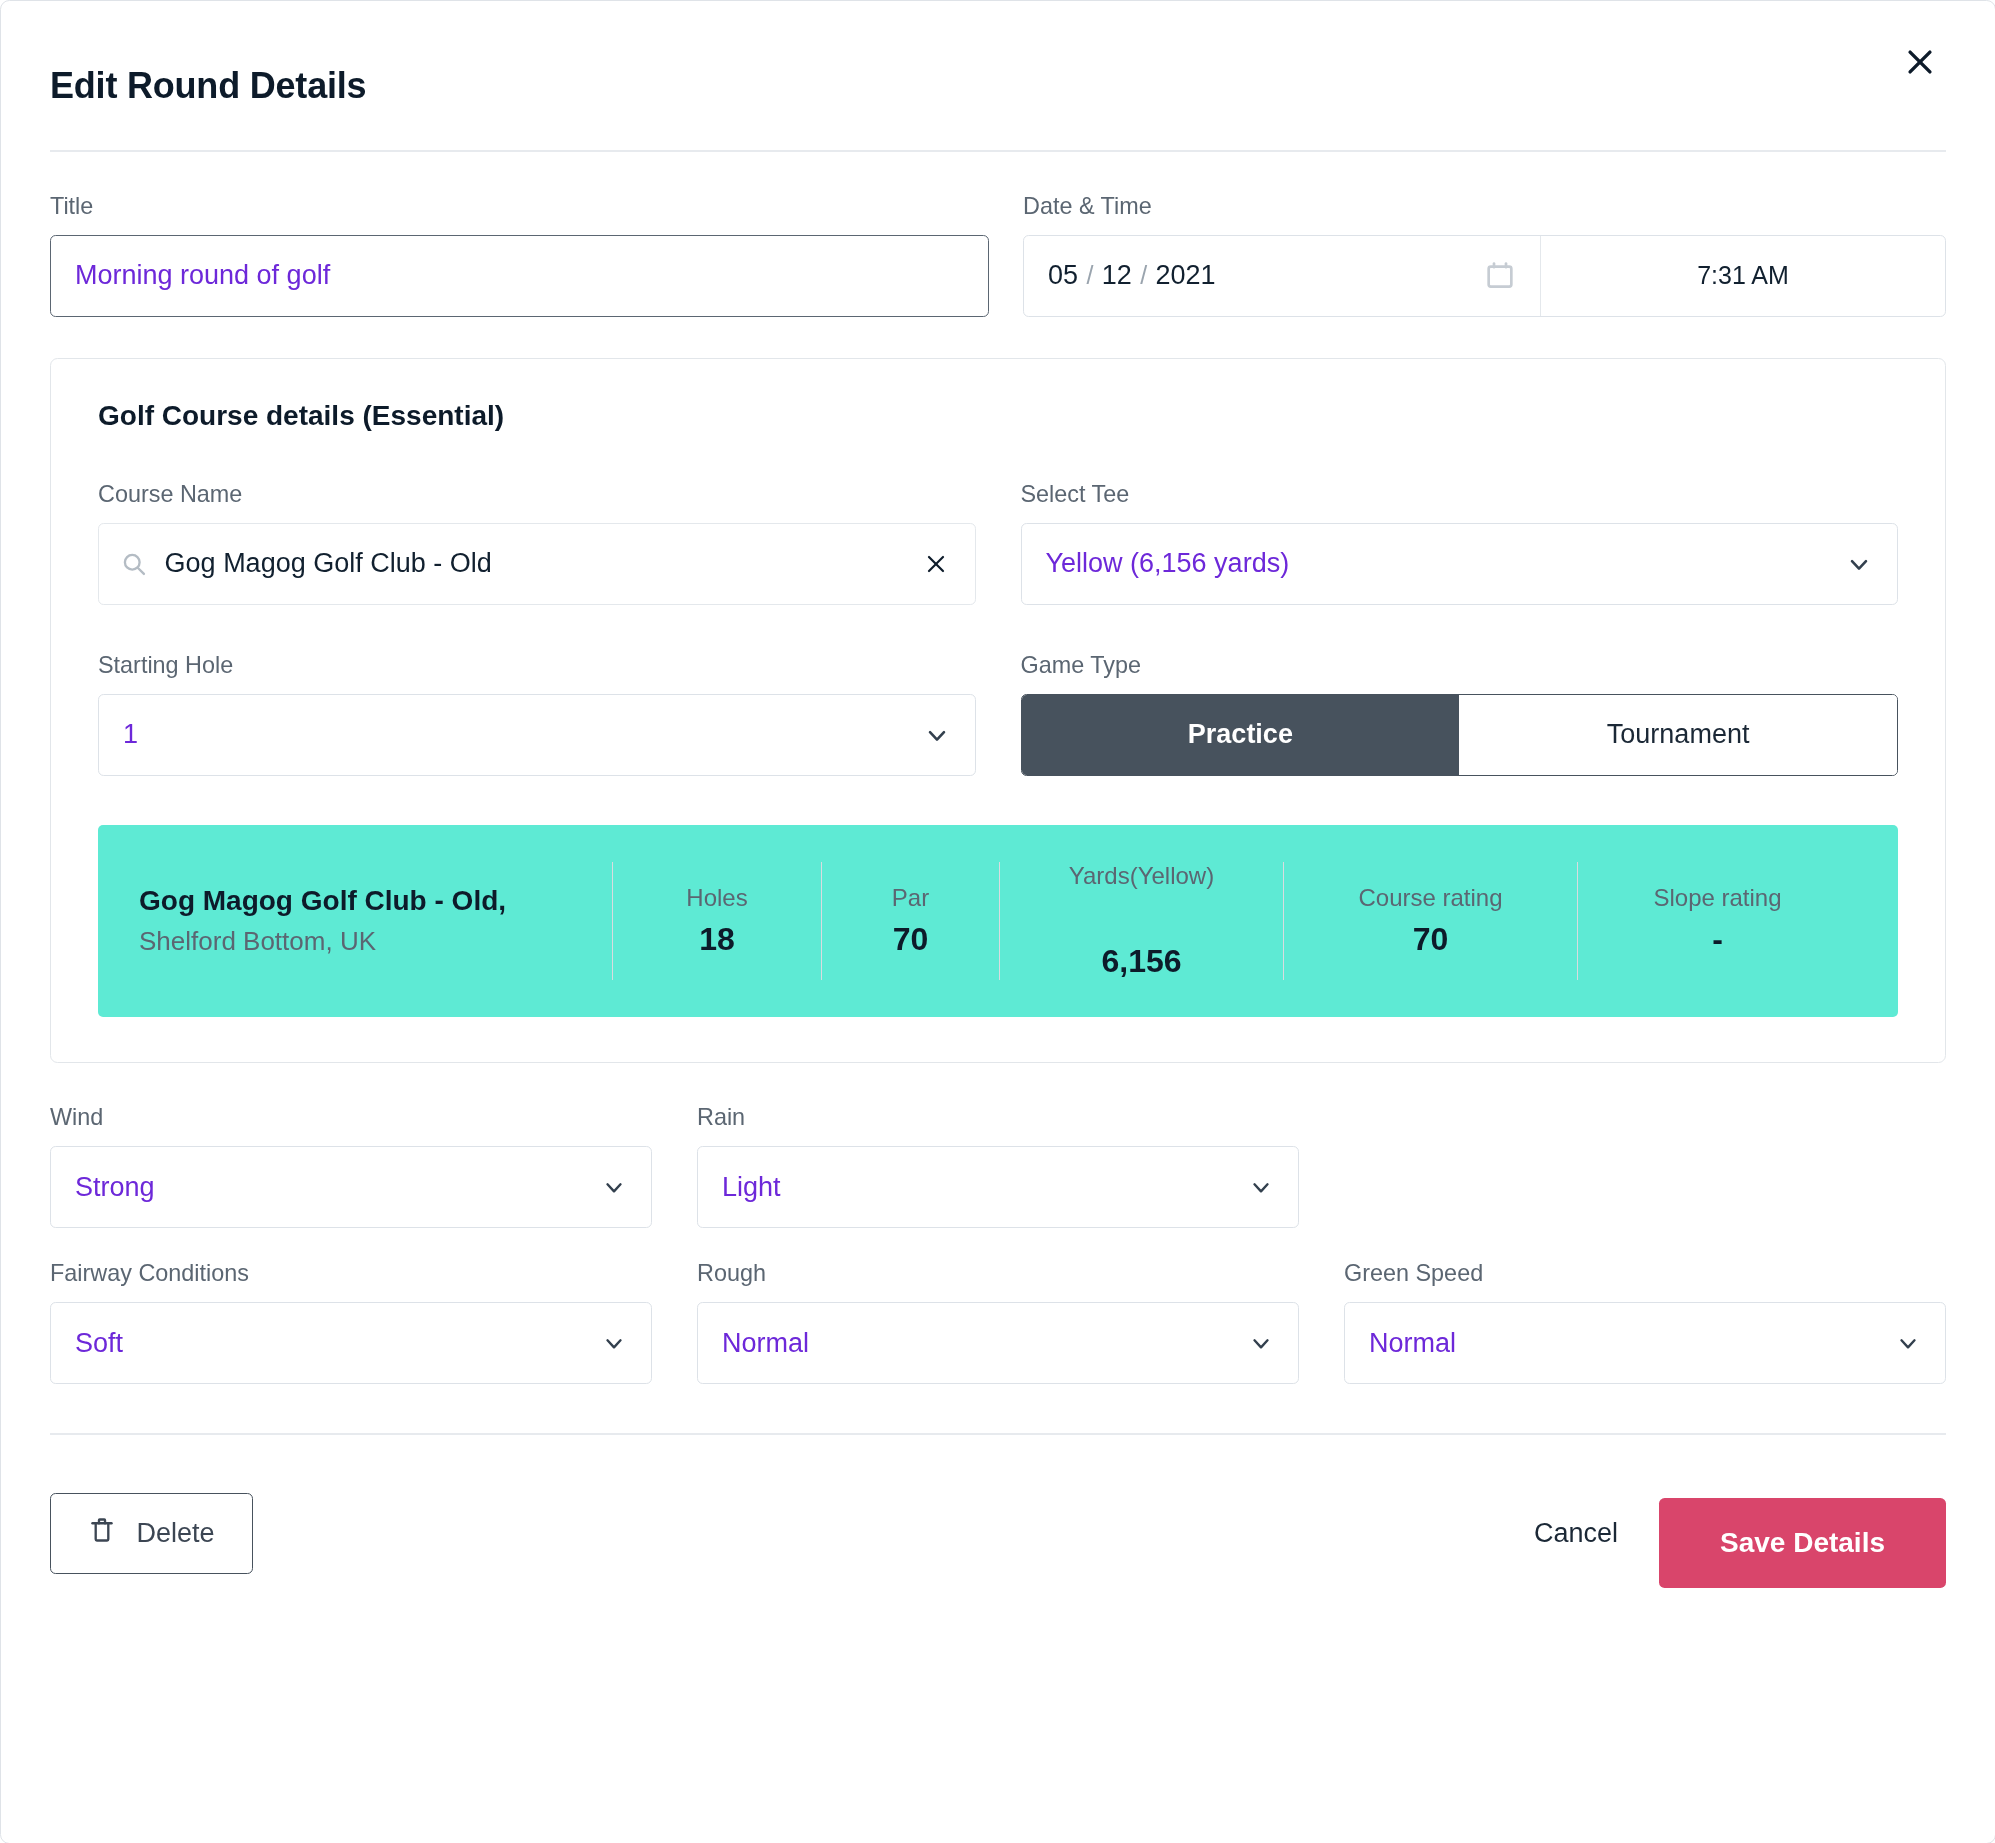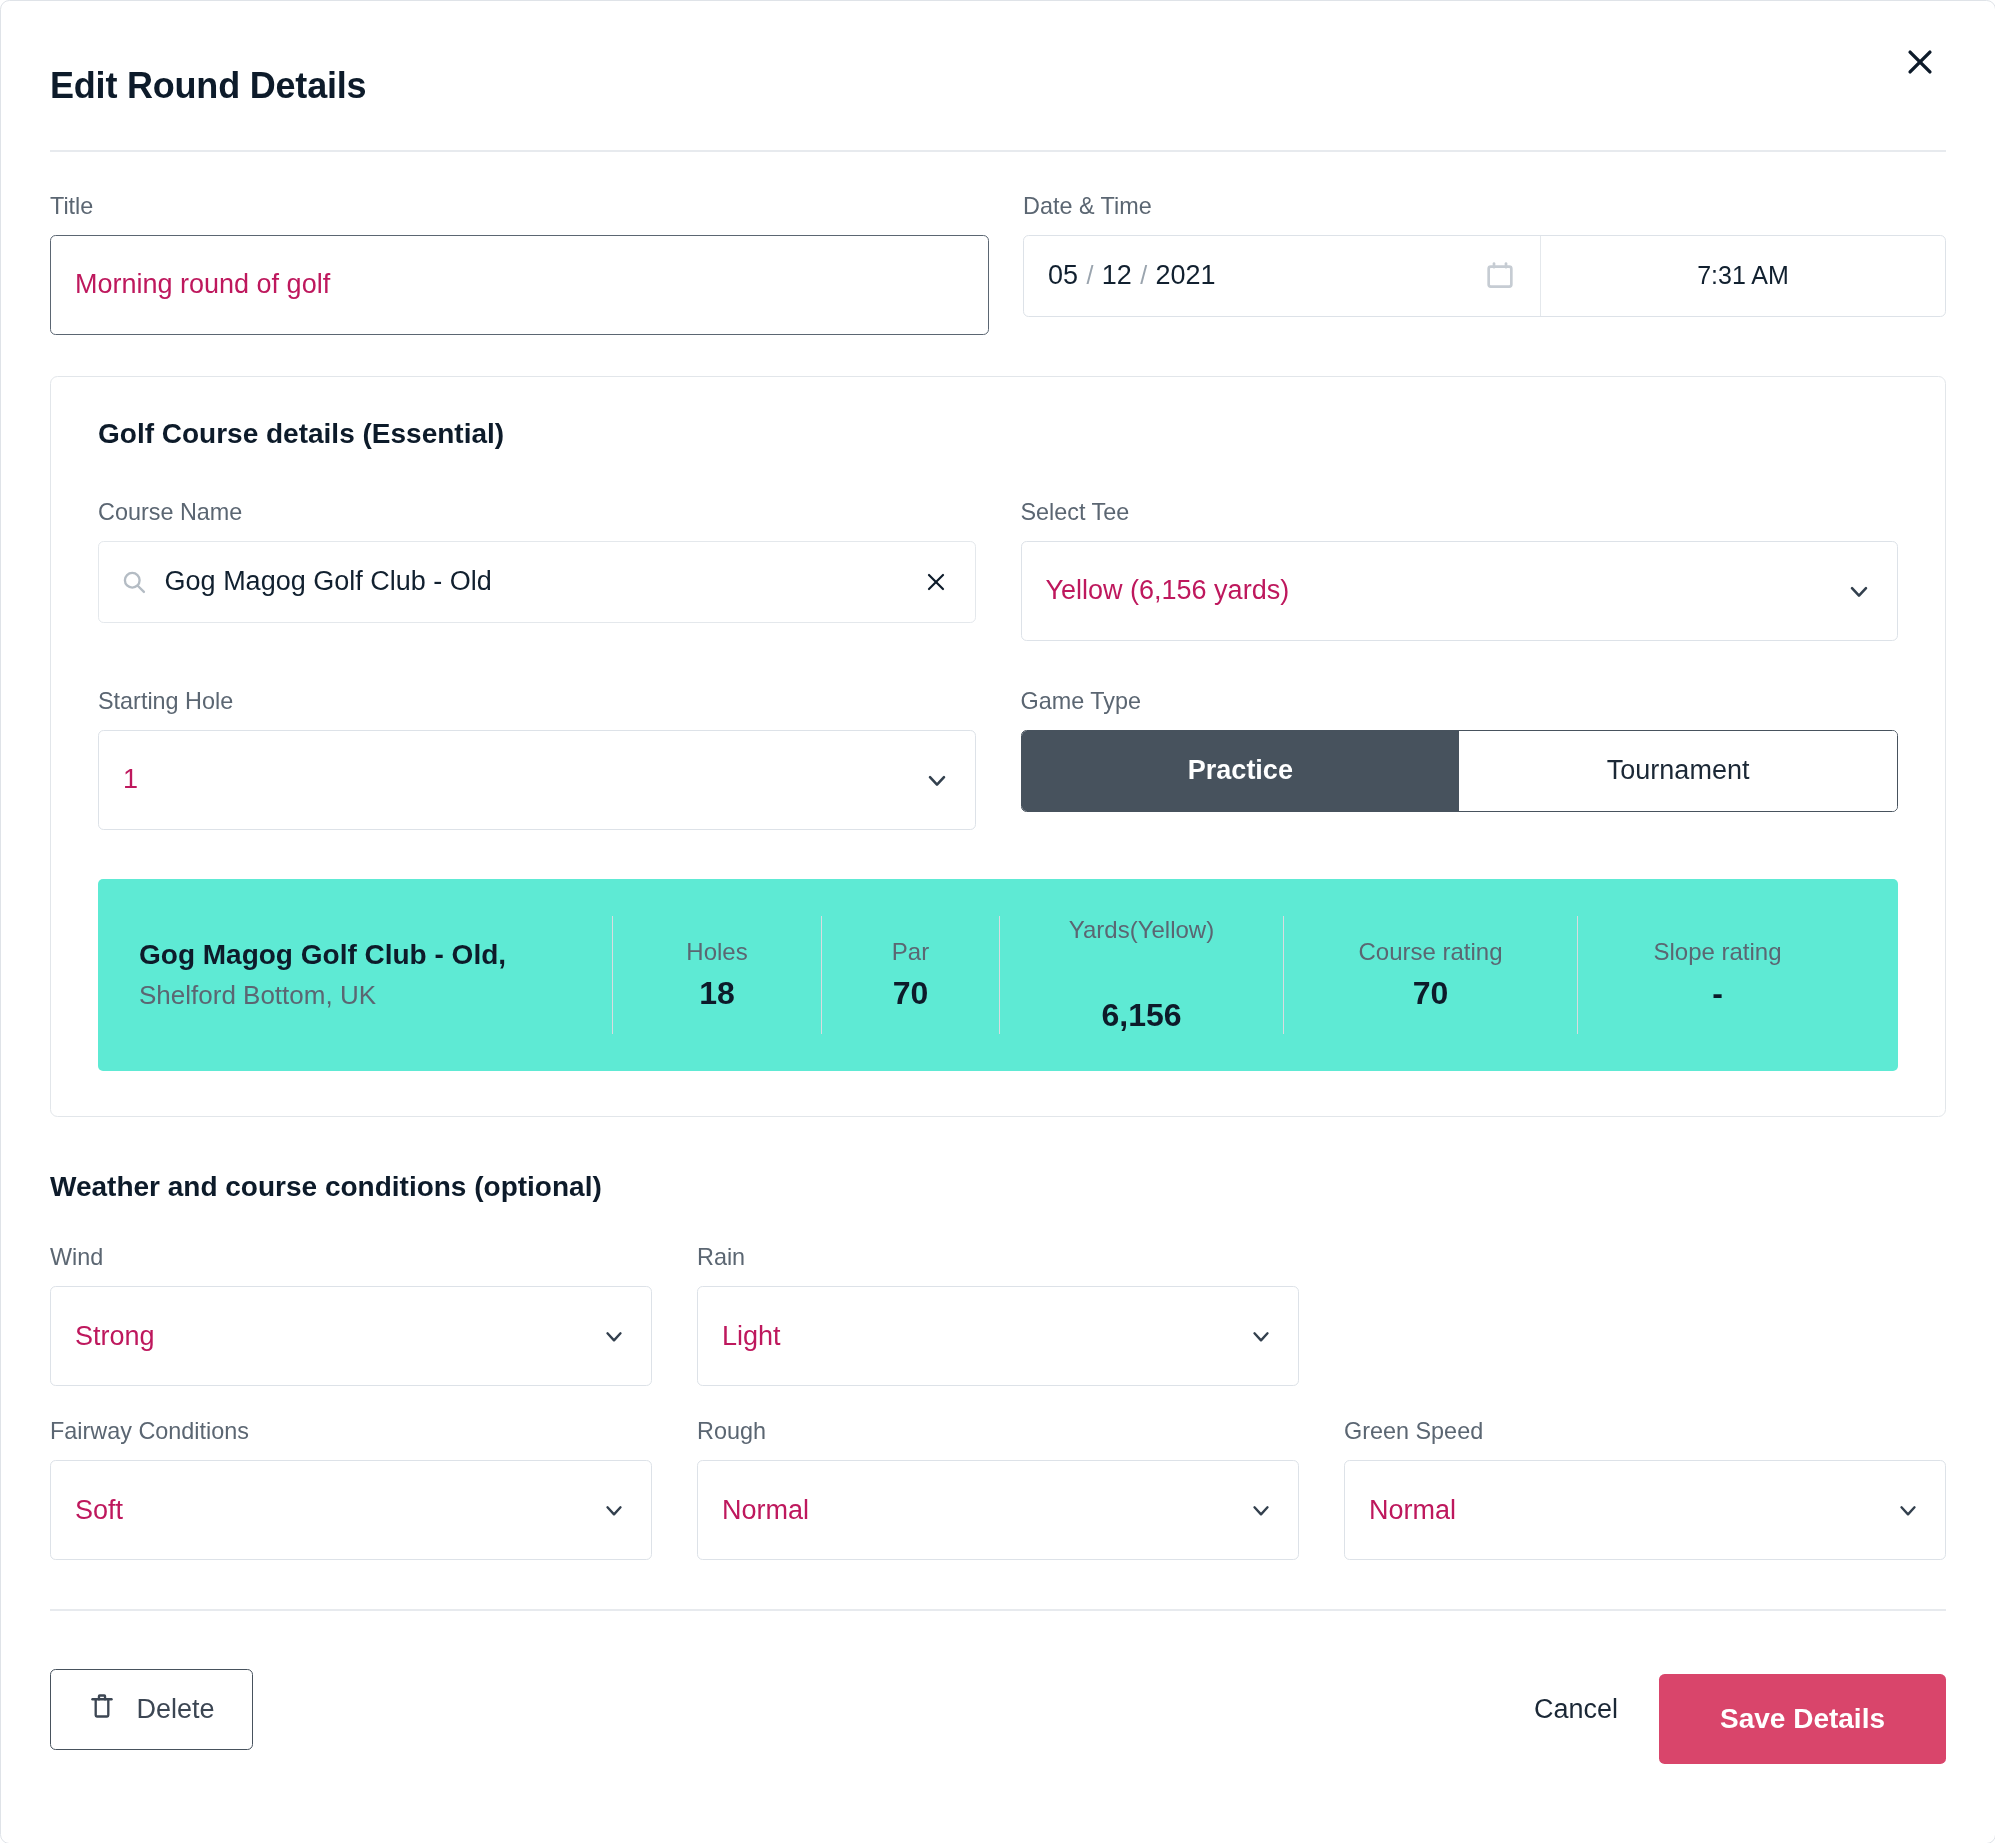--- a/index.html
+++ b/index.html
@@ -66,29 +66,29 @@
   
   .field-label {
     font-size: 23.4px;
     color: #5b6672;
     margin-bottom: 15px;
     display: block;
     font-weight: normal;
   }
   .ctl {
     box-sizing: border-box;
-    height: 100px;
+    height: 82px;
     border: 1.9px solid #dde2e8;
     border-radius: 5.6px;
     background: #ffffff;
     display: flex;
     align-items: center;
     padding: 0 24px;
     font-size: 27px;
-    color: #be185d;
+    color: #6d28d9;
     position: relative;
   }
   .ctl.strong-border { border-color: #5b6672; }
   .ctl .value { flex: 1; }
   .chev {
     flex: 0 0 auto;
     margin-left: auto;
     display: flex;
     align-items: center;
   }
@@ -439,21 +439,20 @@
         <div class="k">Course rating</div>
         <div class="v">70</div>
       </div>
       <div class="stat s-srating">
         <div class="k">Slope rating</div>
         <div class="v">-</div>
       </div>
     </div>
   </div>
 
-  <h2 class="weather-heading">Weather and course conditions (optional)</h2>
 
   <div class="weather-grid">
     <div class="wg-cell">
       <span class="field-label">Wind</span>
       <div class="ctl">
         <span class="value">Strong</span>
         <span class="chev">
           <svg width="26" height="26" viewBox="0 0 24 24" fill="none" stroke="#33404e" stroke-width="2.2" stroke-linecap="round" stroke-linejoin="round">
               <polyline points="6,9.5 12,16 18,9.5"></polyline>
             </svg>

